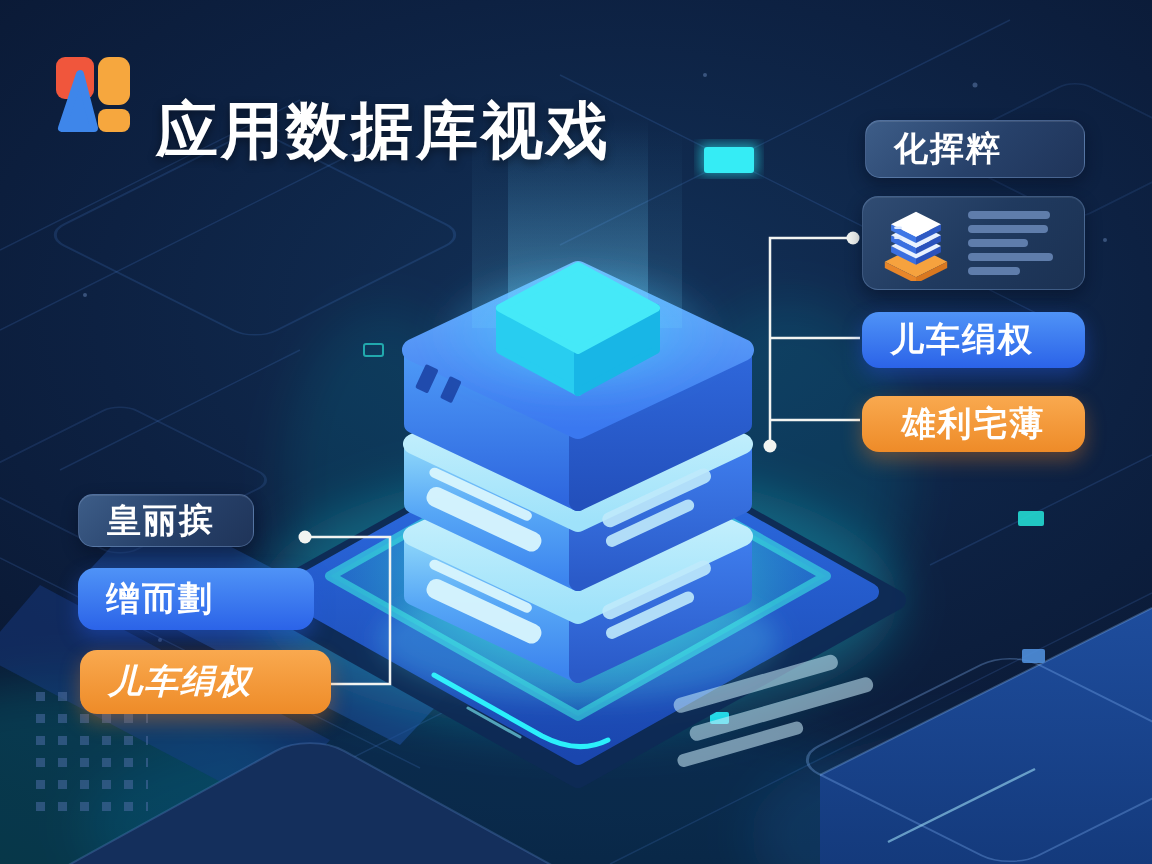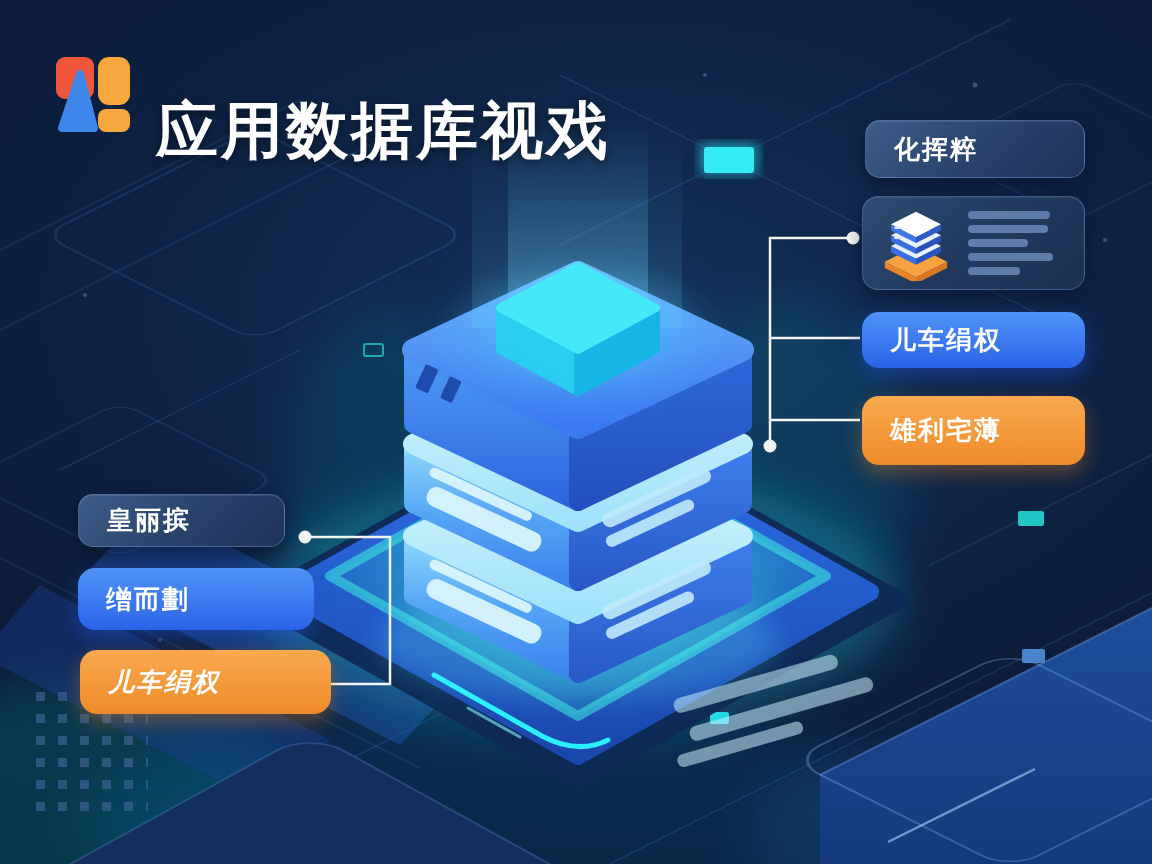--- a/index.html
+++ b/index.html
@@ -10,21 +10,21 @@
   }
   .scene{position:absolute;left:0;top:0;}
   .app-title{
     position:absolute;left:156px;top:46px;height:86px;display:flex;align-items:center;
     font-size:62px;font-weight:800;color:#ffffff;letter-spacing:3px;
     text-shadow:0 3px 10px rgba(0,0,0,.45);white-space:nowrap;
   }
   .logo{position:absolute;left:54px;top:54px;width:82px;height:80px;}
   .pill{
     position:absolute;display:flex;align-items:center;padding:0 28px;
-    border-radius:15px;color:#fff;font-size:26px;font-weight:700;letter-spacing:2px;
+    border-radius:15px;color:#fff;font-size:34px;font-weight:700;letter-spacing:2px;
     box-sizing:border-box;white-space:nowrap;
   }
   .pill.dark{
     background:linear-gradient(135deg,#3d5d88 0%,#27416a 55%,#1f3459 100%);
     border:1.5px solid rgba(140,175,225,.35);
     box-shadow:inset 0 1px 0 rgba(255,255,255,.10), 0 6px 16px rgba(4,12,28,.45);
   }
   .pill.blue{
     background:linear-gradient(180deg,#4f93f7 0%,#2b63e8 100%);
     box-shadow:0 8px 20px rgba(35,85,215,.45);border-radius:17px;
@@ -299,25 +299,25 @@
         <div class="bar" style="width: 60px;"></div>
         <div class="bar" style="width: 85px;"></div>
         <div class="bar" style="width: 52px;"></div>
       </div>
   </div>
 
   <div class="pill blue" style="left:862px;top:312px;width:223px;height:56px;">
     <span>儿车绢权</span>
   </div>
 
-  <div class="pill orange" style="left:862px;top:396px;width:223px;height:69px;">
+  <div class="pill orange" style="left:862px;top:396px;width:223px;height:56px;justify-content:center;">
     <span>雄利宅薄</span>
   </div>
 
-  <div class="pill dark" style="left:78px;top:494px;width:207px;height:53px;">
+  <div class="pill dark" style="left:78px;top:494px;width:176px;height:53px;">
     <span>皇丽摈</span>
   </div>
 
   <div class="pill blue" style="left:78px;top:568px;width:236px;height:62px;">
     <span>缯而劃</span>
   </div>
 
   <div class="pill orange" style="left:80px;top:650px;width:251px;height:64px;font-style:italic;">
     <span>儿车绢权</span>
   </div>

